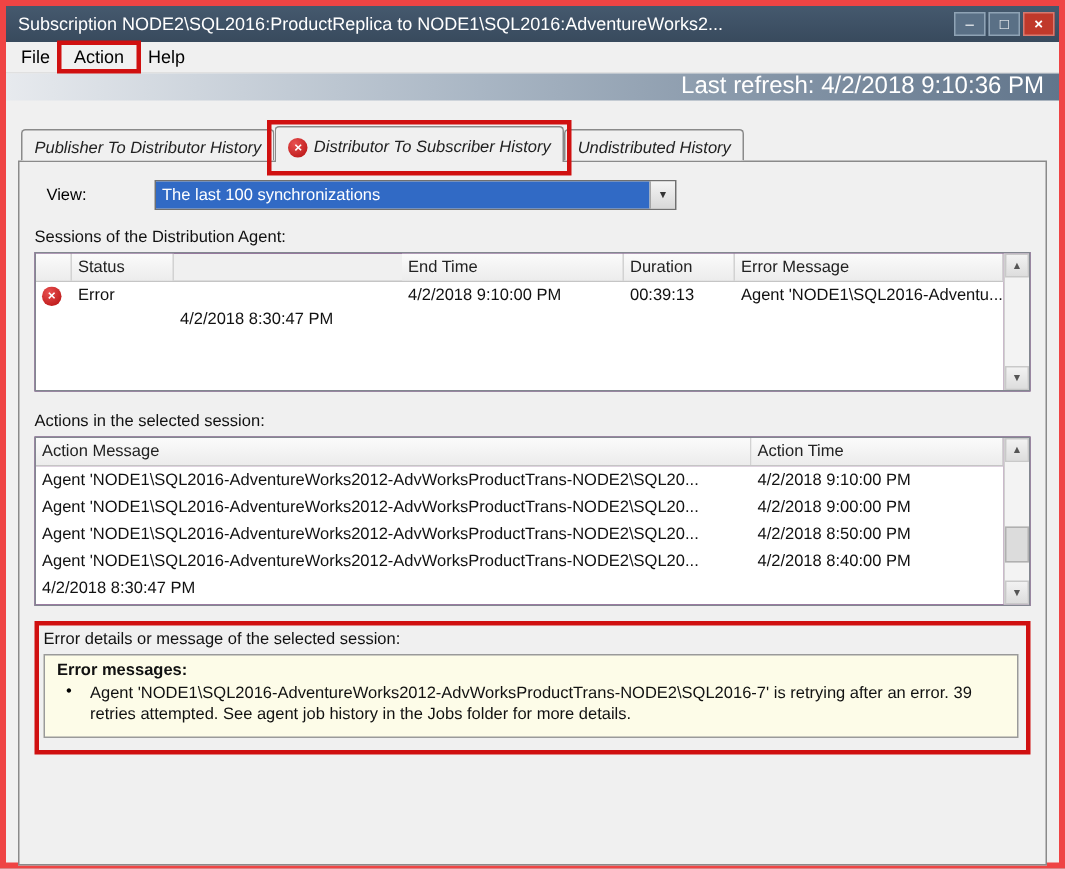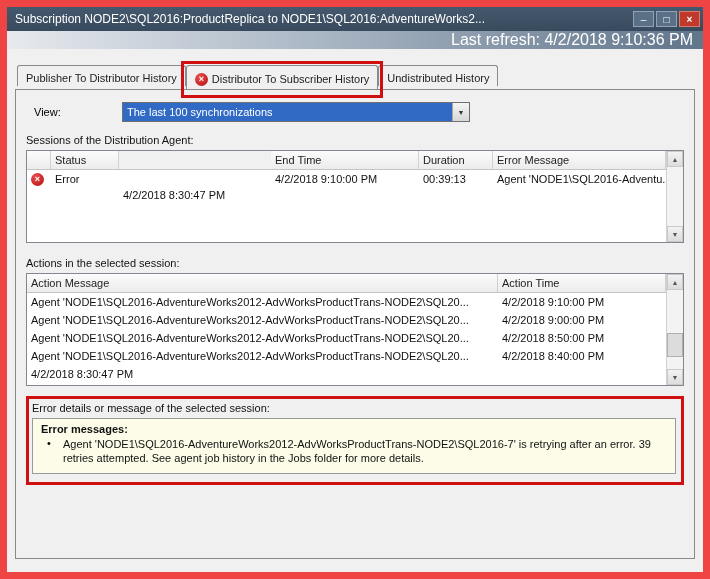--- a/index.html
+++ b/index.html
@@ -5,21 +5,21 @@
   * { box-sizing: border-box; margin: 0; padding: 0; }
   body {
     font-family: "Liberation Sans", sans-serif;
     background: #555;
     width: 710px; height: 579px;
     overflow: hidden;
   }
   .window {
     width: 710px; height: 579px;
     background: #f0f0f0;
-    border: 7px solid #ef4444;
+    border: 4px solid #ef4444;
     position: relative;
   }
   
   .titlebar {
     height: 24px;
     background: linear-gradient(to bottom, #45596e, #384a5d);
     color: #fff;
     display: flex; align-items: center;
     padding-left: 8px;
     font-size: 12px;
@@ -57,24 +57,26 @@
     background: linear-gradient(to right, #e7eaee 0%, #a9b6c4 45%, #61758b 100%);
     color: #fff;
     font-size: 16px;
     text-align: right;
     line-height: 17px;
     padding-right: 10px;
   }
   
   .tabs-row {
     display: flex;
+    align-items: flex-end;
     margin: 16px 8px 0 10px;
     height: 24px;
     position: relative;
     z-index: 2;
+    font-style: italic;
   }
   .tab {
     height: 21px;
     background: #f0f0f0;
     border: 1px solid #8a8a8a;
     border-bottom: none;
     border-radius: 3px 3px 0 0;
     padding: 3px 8px 0 8px;
     font-size: 11px;
     display: flex; align-items: center; gap: 4px;
@@ -101,21 +103,21 @@
   .panel {
     margin: 0 8px;
     height: 470px;
     background: #f0f0f0;
     border: 1px solid #8a8a8a;
     position: relative;
     z-index: 1;
     padding: 10px 10px 0 10px;
     font-size: 11px;
   }
-  .view-row { display: flex; align-items: center; margin: 2px 0 12px 8px; gap: 16px; }
+  .view-row { display: flex; align-items: center; margin: 2px 0 12px 8px; }
   .view-label { width: 72px; }
   .combo {
     width: 348px; height: 20px;
     border: 1px solid #707070;
     background: #fff;
     display: flex;
   }
   .combo-text {
     flex: 1;
     background: #316ac5;
@@ -217,20 +219,25 @@
         </span>
       <span class="win-btn">
           <span>□</span>
         </span>
       <span class="win-btn close">
           <span>×</span>
         </span>
     </span>
   </div>
 
+  <div class="menubar">
+    <span class="menu-item">File</span>
+    <span class="menu-item annotated">Action</span>
+    <span class="menu-item">Help</span>
+  </div>
 
   <div class="refresh-strip">
     <span>Last refresh: 4/2/2018 9:10:36 PM</span>
   </div>
 
   <div class="tabs-row">
     <div class="tab">
       <span>Publisher To Distributor History</span>
     </div>
     <div class="tab active annotated">

